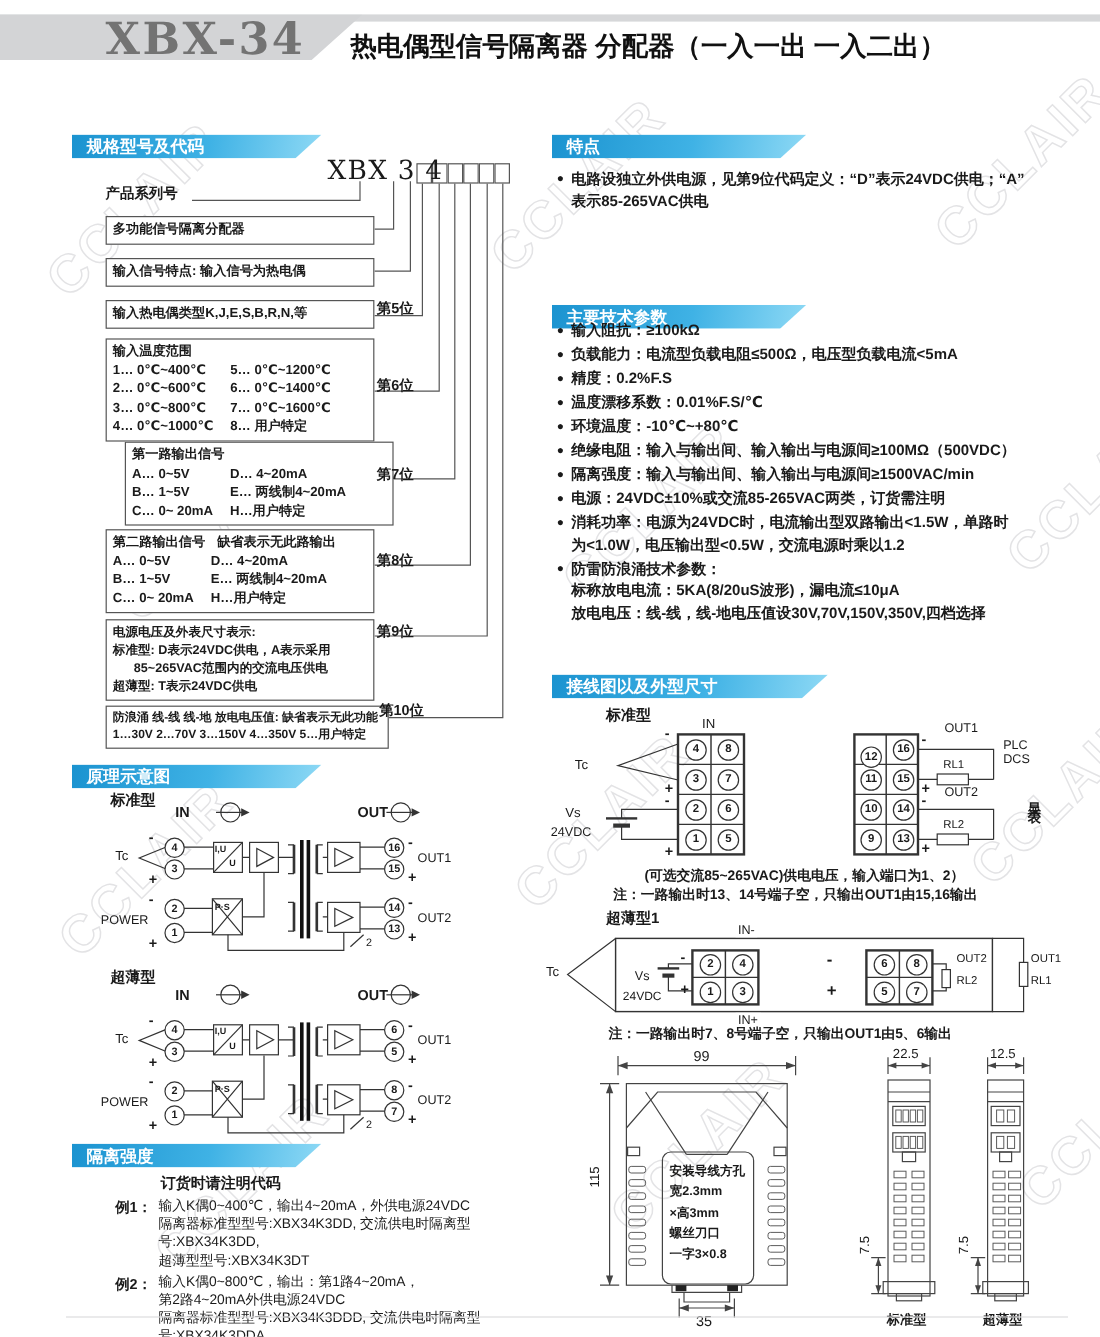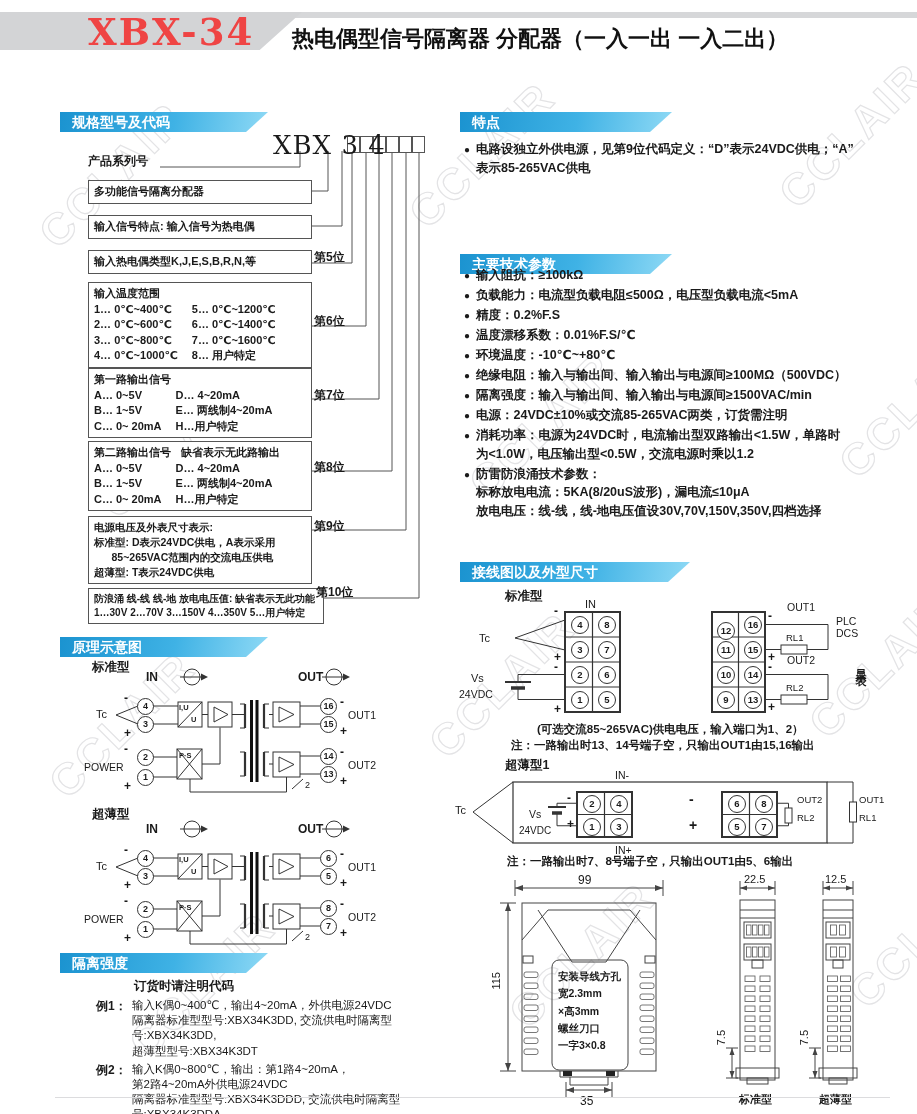--- a/index.html
+++ b/index.html
@@ -7,21 +7,21 @@
        font-family:"Liberation Sans","DejaVu Sans",sans-serif;color:#1a1a1a}
   .abs{position:absolute}
   .wm{position:absolute;font-size:44px;font-weight:bold;letter-spacing:3px;color:#fff;
       -webkit-text-stroke:1.2px #e3e3e5;transform:rotate(-45deg);pointer-events:none;z-index:0}
   .z{z-index:2}
   
   .band-sliver{position:absolute;left:0;top:12px;width:917px;height:6px;background:#d6d7d9;z-index:1}
   .band-left{position:absolute;left:0;top:12px;width:302px;height:38px;background:#d3d4d6;
              clip-path:polygon(0 0,100% 0,86% 100%,0 100%);z-index:1}
   .brand{position:absolute;left:88px;top:10px;font-family:"DejaVu Serif","Liberation Serif",serif;
-         font-size:37px;font-weight:bold;color:#ef4444;letter-spacing:2px;z-index:2}
+         font-size:37px;font-weight:bold;color:#737373;letter-spacing:2px;z-index:2}
   .doctitle{position:absolute;left:292px;top:24px;font-size:22px;font-weight:bold;color:#111;z-index:2}
   
   .banner{position:absolute;height:20px;line-height:20px;padding-left:12px;font-size:14px;font-weight:bold;
           color:#fff;background:linear-gradient(100deg,#1b93d0 0%,#3fb2e5 55%,#8ed9f5 100%);
           clip-path:polygon(0 0,100% 0,calc(100% - 22px) 100%,0 100%);z-index:2}
   
   .codebox{position:absolute;border:1px solid #555;background:#fff;font-size:11px;font-weight:600;
            padding:3px 5px;line-height:1.42;z-index:2}
   .codebox .cols{display:flex;gap:14px}
   .pre{white-space:pre-line}
@@ -76,21 +76,21 @@
 <div class="banner" style="left:460px;top:112px;width:200px">特点</div>
 <div class="banner" style="left:460px;top:254px;width:200px">主要技术参数</div>
 <div class="banner" style="left:460px;top:562px;width:218px">接线图以及外型尺寸</div>
 
 <svg class="abs z" width="917" height="1114" style="left:0;top:0;pointer-events:none">
   <path d="M160,167 H300 V151 M328,151 V191 H312 M342,151 V226 H312
            M352,151 V263 H312 M366,151 V326 H312 M379,151 V399 H312
            M392,151 V471 H312 M406,151 V530 H312 M419,151 V598 H318" stroke="#555" stroke-width="1" fill="none"></path>
 </svg>
 
-<div class="lbl" style="left:273px;top:130px;font-family:'DejaVu Serif','Liberation Serif',serif;font-size:26px;letter-spacing:1px">XBX 3 4</div>
+<div class="lbl" style="left:273px;top:130px;font-family:'DejaVu Serif','Liberation Serif',serif;font-size:22px;letter-spacing:1px">XBX 3 4</div>
 <div class="sq" style="left:347px;top:136px"></div>
 <div class="sq" style="left:360px;top:136px"></div>
 <div class="sq" style="left:373px;top:136px"></div>
 <div class="sq" style="left:386px;top:136px"></div>
 <div class="sq" style="left:399px;top:136px"></div>
 <div class="sq" style="left:412px;top:136px"></div>
 <div class="lbl" style="left:88px;top:153px;font-size:12px;font-weight:600">产品系列号</div>
 
 <div class="codebox" style="left:88px;top:180px;width:212px">多功能信号隔离分配器</div>
 <div class="codebox" style="left:88px;top:215px;width:212px">输入信号特点: 输入信号为热电偶</div>
@@ -103,21 +103,21 @@
 2…  0℃~600℃
 3…  0℃~800℃
 4…  0℃~1000℃</div>
     <div class="pre">5…  0℃~1200℃
 6…  0℃~1400℃
 7…  0℃~1600℃
 8…  用户特定</div>
   </div>
 </div>
 
-<div class="codebox" style="left:88px;top:368px;width:212px">
+<div class="codebox" style="left:104px;top:368px;width:212px">
   <div>第一路输出信号</div>
   <div class="cols">
     <div class="pre">A… 0~5V
 B… 1~5V
 C… 0~ 20mA</div>
     <div class="pre">D… 4~20mA
 E… 两线制4~20mA
 H…用户特定</div>
   </div>
 </div>

